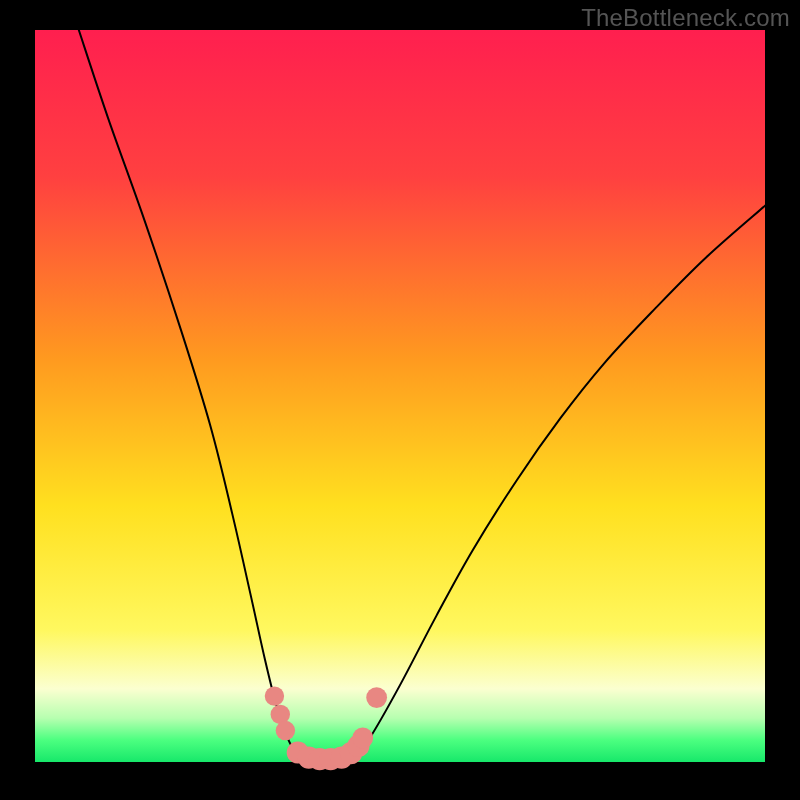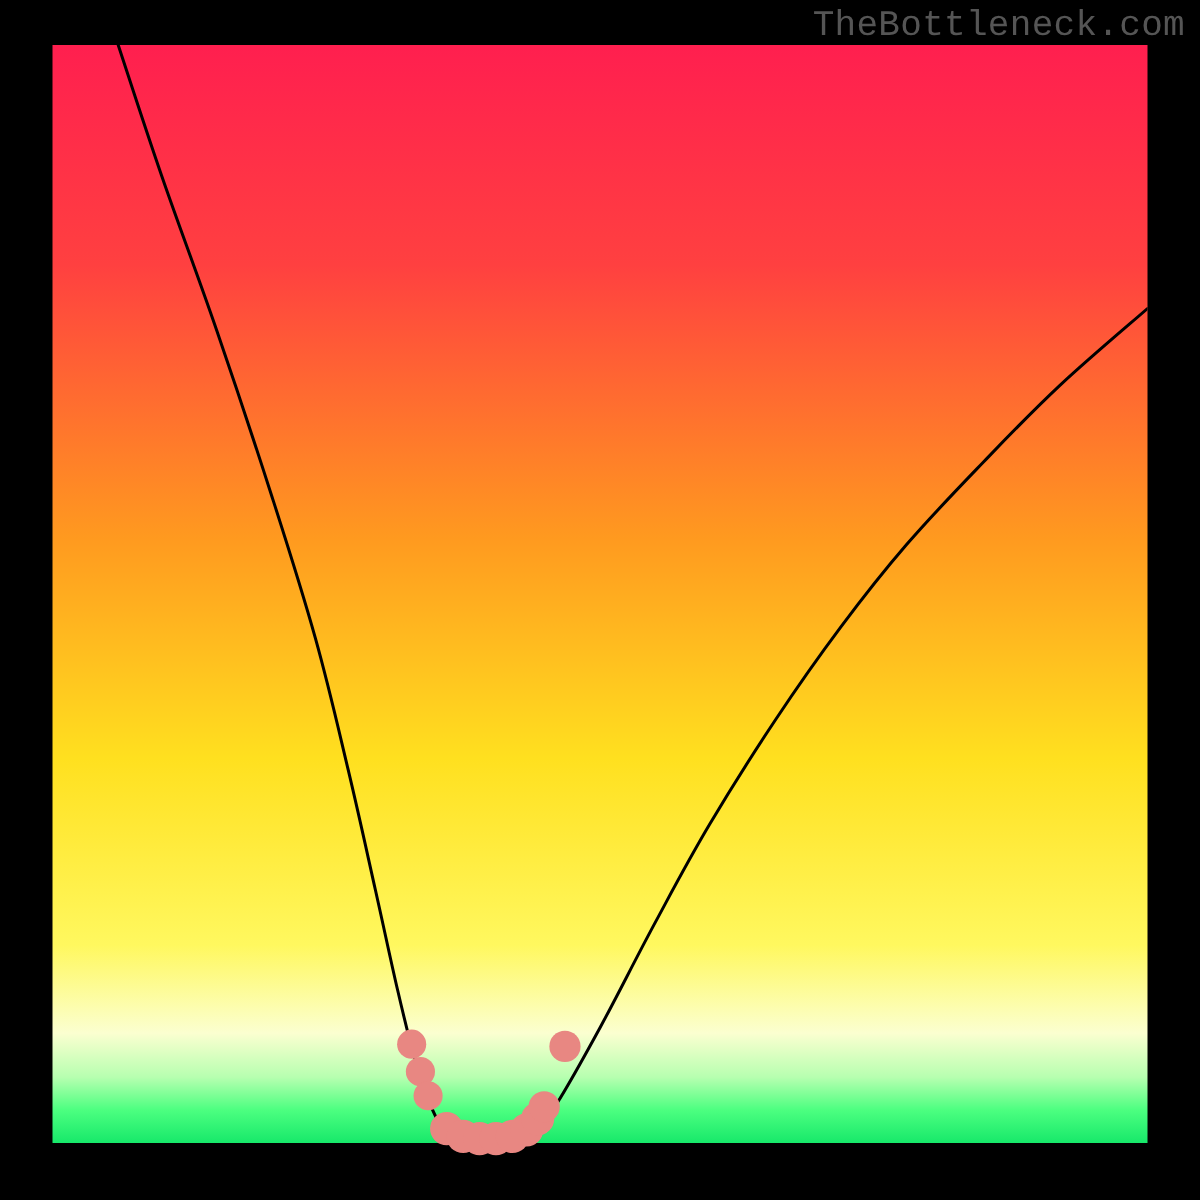--- a/index.html
+++ b/index.html
@@ -9,21 +9,20 @@
     height: 800px;
     background: #000;
     overflow: hidden;
     font-family: Arial, Helvetica, sans-serif;
   }
   .frame {
     position: absolute;
     left: 0; top: 0;
     width: 800px; height: 640px;
     background: #000;
-    font-family: Liberation Mono, monospace;
   }
   svg {
     position: absolute;
     left: 0; top: 0;
   }
   .watermark {
     position: absolute;
     top: 4px;
     right: 10px;
     color: #555;

